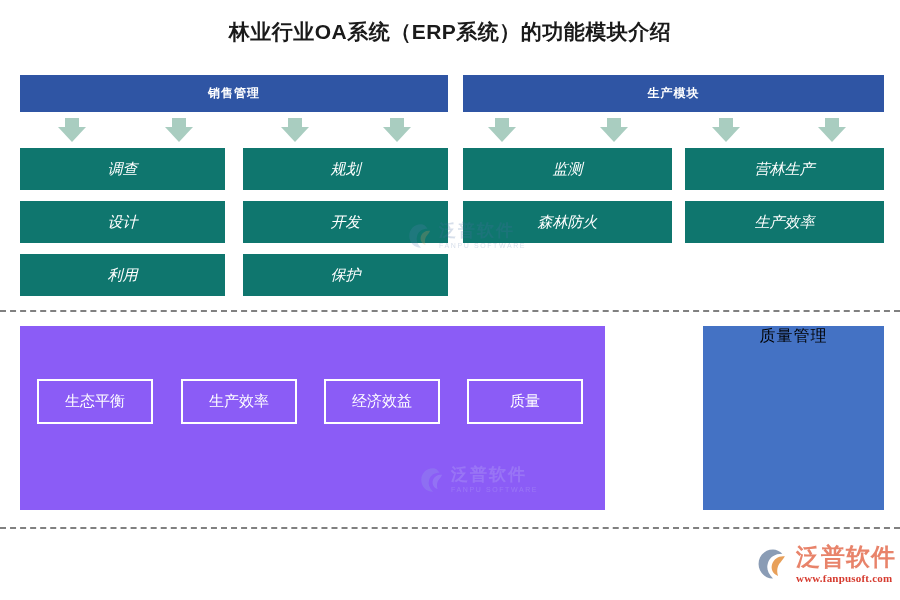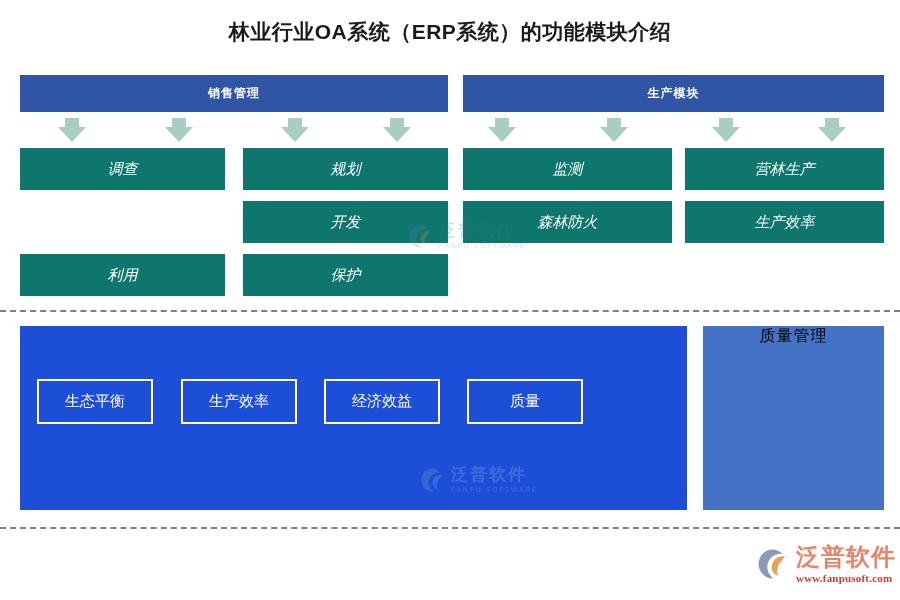--- a/index.html
+++ b/index.html
@@ -114,23 +114,23 @@
     height: 0;
   }
   .divider.top    { top: 310px; }
   .divider.bottom { top: 527px; }
 
   
   .bottom-panel {
     position: absolute;
     left: 20px;
     top: 326px;
-    width: 667px;
+    width: 585px;
     height: 184px;
-    background: #1d4ed8;
+    background: #8b5cf6;
   }
   .side-panel {
     position: absolute;
     left: 703px;
     top: 326px;
     width: 181px;
     height: 184px;
     background: #4472c4;
     color: #000000;
     font-size: 16px;
@@ -259,20 +259,23 @@
       <span class="stem"></span>
       <span class="head"></span>
     </div>
   <div class="arrow a8">
       <span class="stem"></span>
       <span class="head"></span>
     </div>
 
   <div class="mod-box col1 row1">
       <span>调查</span>
+    </div>
+  <div class="mod-box col1 row2">
+      <span>设计</span>
     </div>
   <div class="mod-box col1 row3">
       <span>利用</span>
     </div>
 
   <div class="mod-box col2 row1">
       <span>规划</span>
     </div>
   <div class="mod-box col2 row2">
       <span>开发</span>

